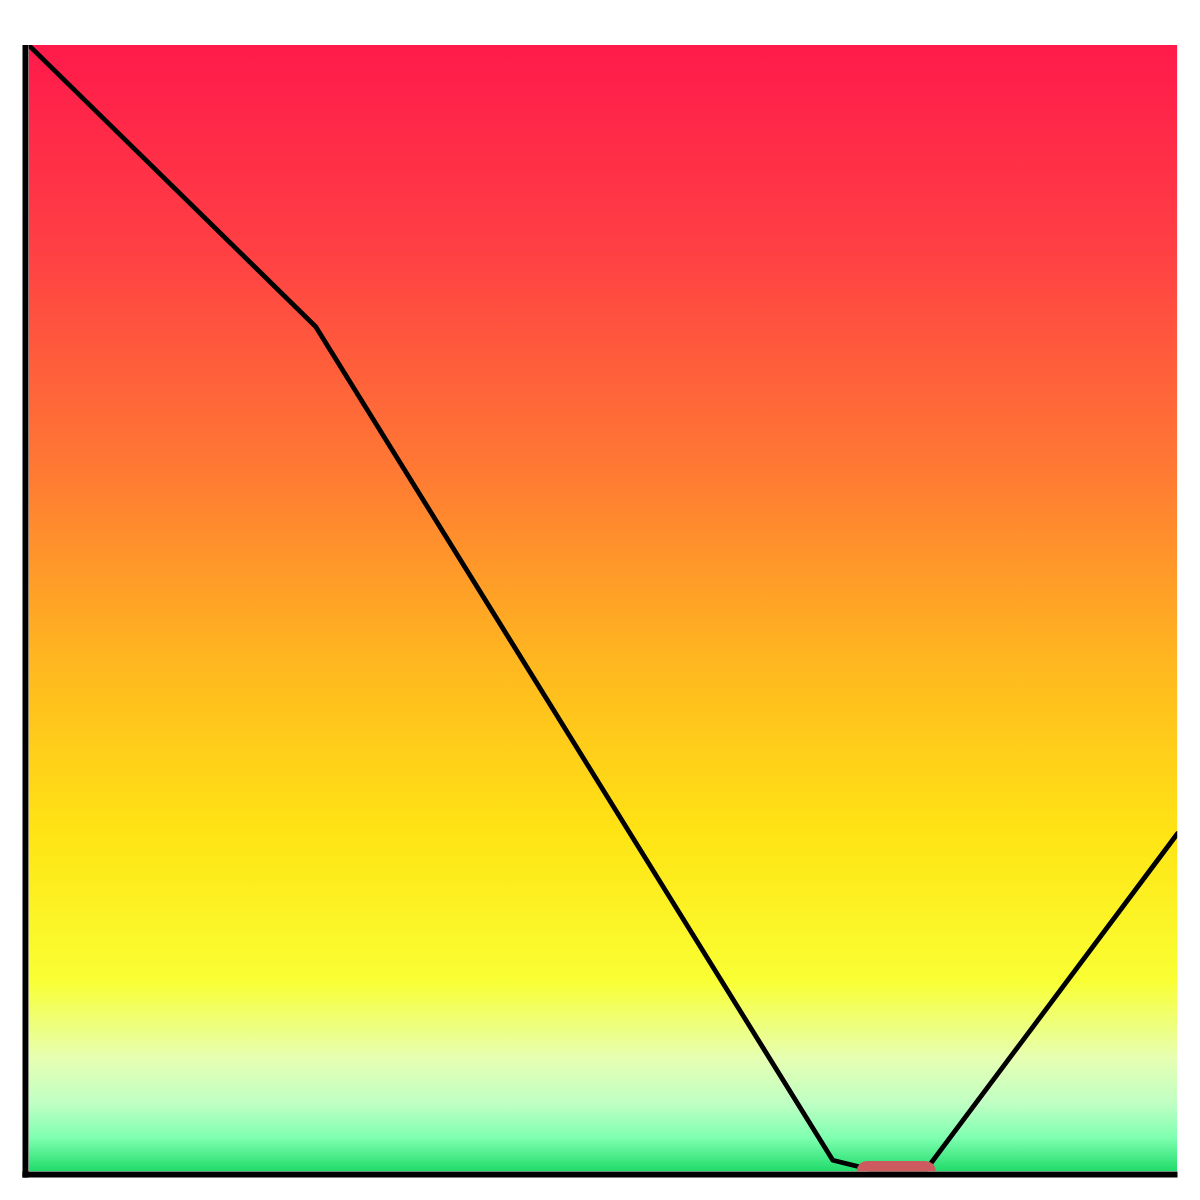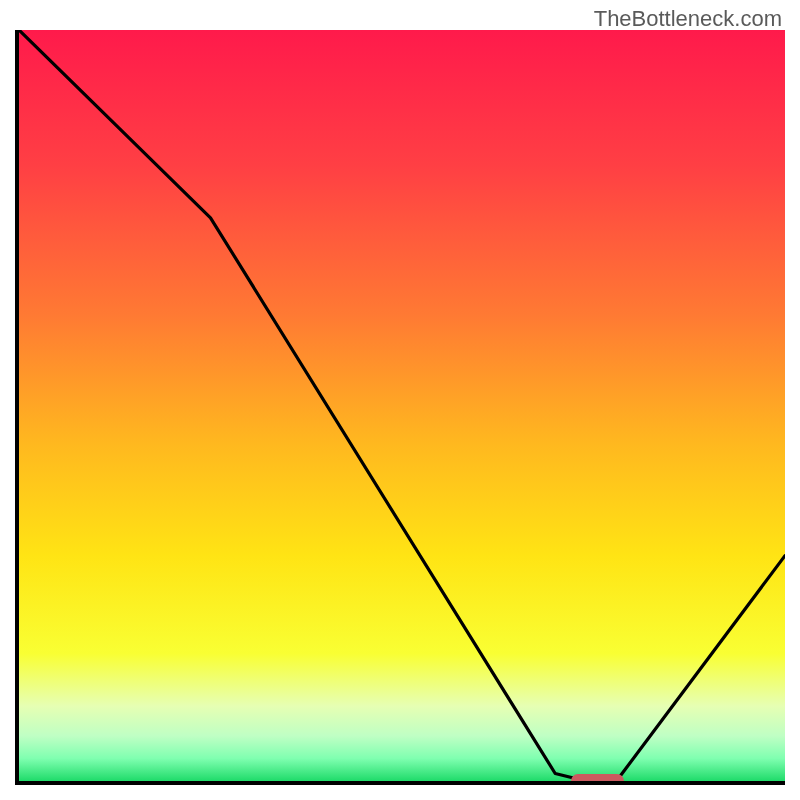--- a/index.html
+++ b/index.html
@@ -61,21 +61,20 @@
     border-radius: 7px;
     height: 14px;
     z-index: 5;
   }
 </style>
 </head>
 <body>
 
 <div class="container">
 
-  <div class="watermark">TheBottleneck.com</div>
 
   <div class="plot-frame"></div>
 
   <div class="plot-area">
 
     <svg class="gradient-svg" viewBox="0 0 766 751" preserveAspectRatio="none">
       <defs>
         <linearGradient id="bg-grad" x1="0" y1="0" x2="0" y2="1">
             <stop offset="0%" stop-color="#ff1a4b"></stop>
             <stop offset="18%" stop-color="#ff3f44"></stop>

